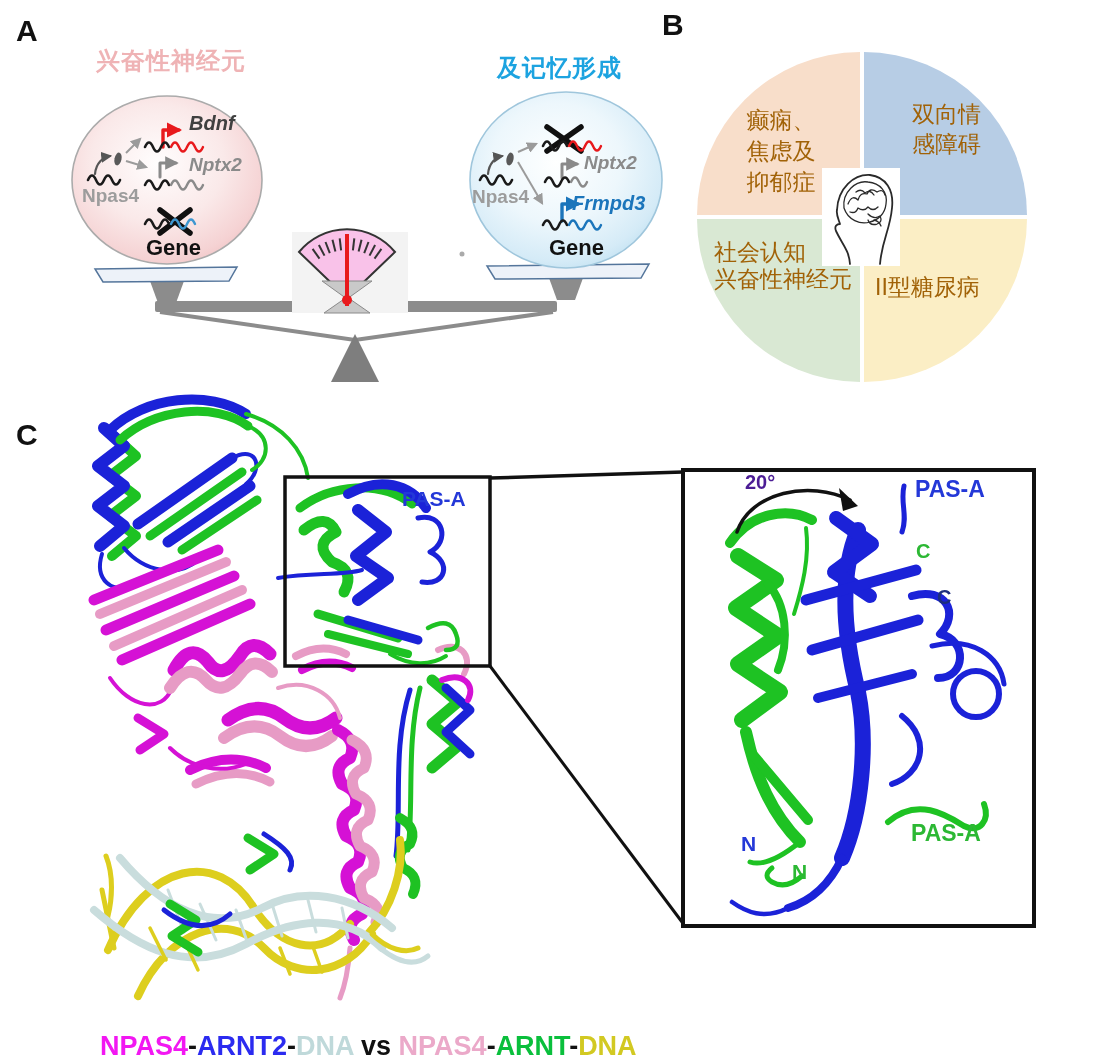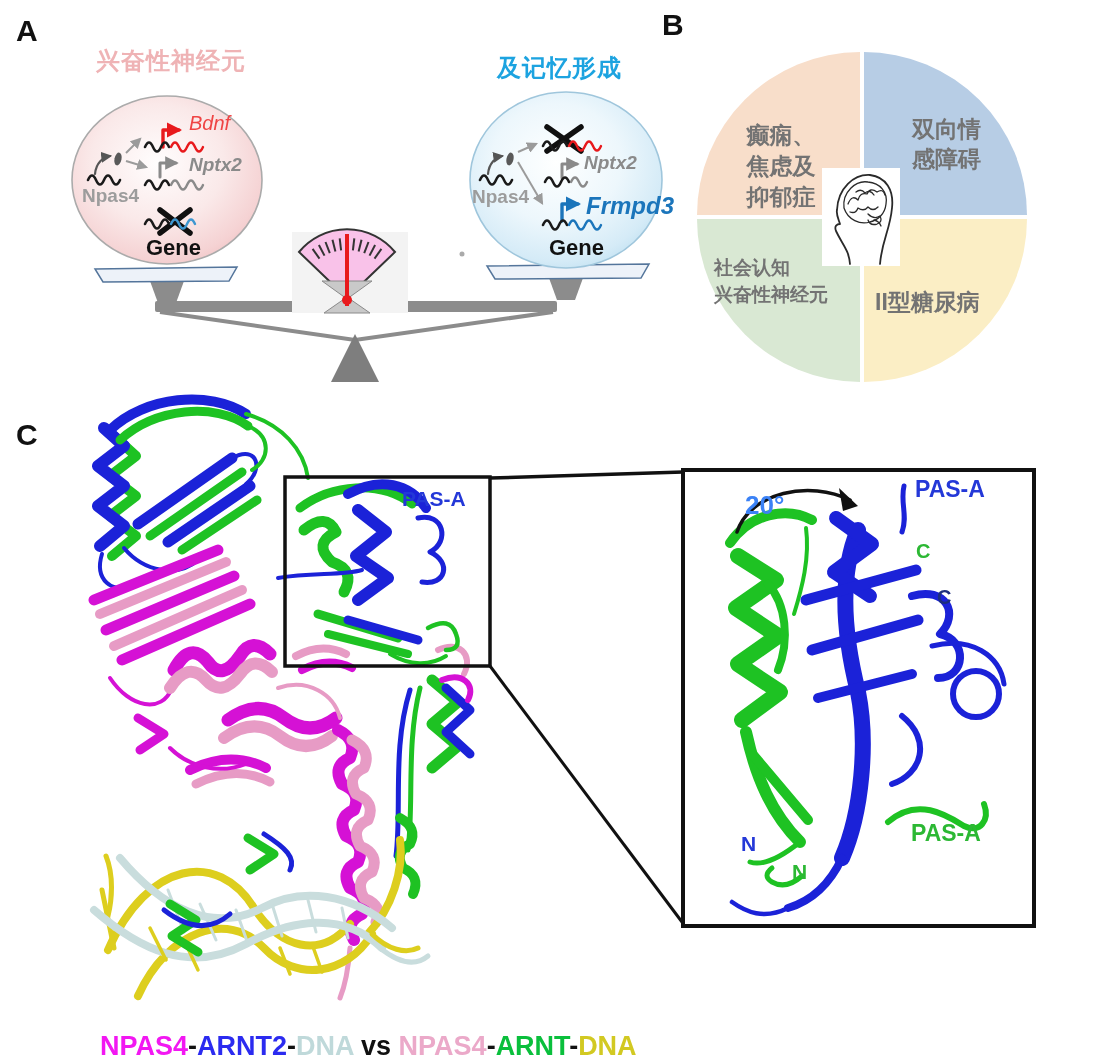--- a/index.html
+++ b/index.html
@@ -4,21 +4,21 @@
 <style>
   html,body{margin:0;padding:0;}
   body{
     width:1120px;height:1059px;position:relative;background:#ffffff;
     font-family:"Liberation Sans","DejaVu Sans",sans-serif;overflow:hidden;
   }
   .abs{position:absolute;}
   .panel-letter{font-size:30px;font-weight:800;color:#111;}
   .neuron-title{font-size:24px;font-weight:800;letter-spacing:1px;white-space:nowrap;}
   .gene-label{white-space:nowrap;}
-  .q-text{font-weight:700;color:#737373;white-space:nowrap;margin-top:15px;}
+  .q-text{font-weight:400;color:#a16207;white-space:nowrap;}
   .q-text span{display:block;}
   .quad{position:absolute;width:163px;height:163px;}
   .q-tl{left:0;top:0;border-top-left-radius:100%;}
   .q-tr{left:167px;top:0;border-top-right-radius:100%;}
   .q-bl{left:0;top:167px;border-bottom-left-radius:100%;}
   .q-br{left:167px;top:167px;border-bottom-right-radius:100%;}
   .brain-box{background:#ffffff;}
   .inset-label{font-weight:800;white-space:nowrap;}
   .caption{font-size:27px;font-weight:800;letter-spacing:0px;white-space:nowrap;}
   svg{display:block;}
@@ -139,48 +139,48 @@
     <path class="rb" d="M545,182 q4,-9 8,0 t8,0 t8,0" stroke="#1A1A1A" stroke-width="2.6"></path>
     <path class="rb" d="M571,182 q4,-9 8,0 t8,0" stroke="#8A8A8A" stroke-width="2.4"></path>
     <path class="rb" d="M562,221 L562,204 L578,204" stroke="#1B75BB" stroke-width="3.4" marker-end="url(#ah-blue)"></path>
     <path class="rb" d="M543,225 q4,-9 8,0 t8,0 t8,0" stroke="#1A1A1A" stroke-width="2.6"></path>
     <path class="rb" d="M569,225 q4,-9 8,0 t8,0 t8,0 t8,0" stroke="#1B75BB" stroke-width="2.4"></path>
   </g>
   <circle cx="462" cy="254" r="2.5" fill="#AAAAAA"></circle>
 </svg>
 
 <div class="abs gene-label" style="left: 82px; top: 185px; font-size: 19px; font-weight: 600; color: rgb(156, 156, 156);">Npas4</div>
-<div class="abs gene-label" style="left: 189px; top: 112px; font-size: 20px; font-weight: 400; font-style: italic; color: #ef4444;">Bdnf</div>
+<div class="abs gene-label" style="left: 189px; top: 112px; font-size: 20px; font-weight: 700; font-style: italic; color: #404040;">Bdnf</div>
 <div class="abs gene-label" style="left: 189px; top: 154px; font-size: 19px; font-weight: 600; font-style: italic; color: rgb(138, 138, 138);">Nptx2</div>
 <div class="abs gene-label" style="left: 146px; top: 235px; font-size: 22px; font-weight: 600; color: rgb(17, 17, 17);">Gene</div>
 
 <div class="abs gene-label" style="left: 472px; top: 186px; font-size: 19px; font-weight: 600; color: rgb(156, 156, 156);">Npas4</div>
 <div class="abs gene-label" style="left: 584px; top: 152px; font-size: 19px; font-weight: 600; font-style: italic; color: rgb(138, 138, 138);">Nptx2</div>
-<div class="abs gene-label" style="left: 586px; top: 192px; font-size: 24px; font-weight: 700; font-style: italic; color: rgb(27, 117, 187);">Frmpd3</div>
+<div class="abs gene-label" style="left: 572px; top: 192px; font-size: 20px; font-weight: 700; font-style: italic; color: rgb(27, 117, 187);">Frmpd3</div>
 <div class="abs gene-label" style="left: 549px; top: 235px; font-size: 22px; font-weight: 600; color: rgb(17, 17, 17);">Gene</div>
 
 <div class="abs panel-letter" style="left:662px;top:8px;">B</div>
 
 <div class="abs" style="left:697px;top:52px;width:330px;height:330px;">
   <div class="quad q-tl" style="background-color: rgb(248, 222, 202);"></div>
   <div class="quad q-tr" style="background-color: rgb(183, 205, 229);"></div>
   <div class="quad q-bl" style="background-color: rgb(217, 232, 211);"></div>
   <div class="quad q-br" style="background-color: rgb(251, 238, 197);"></div>
 </div>
 
 <div class="abs q-text" style="left:733px;top:105px;width:96px;font-size:23px;line-height:31px;text-align:center;">
   <span>癫痫、</span>
   <span>焦虑及</span>
   <span>抑郁症</span>
 </div>
 <div class="abs q-text" style="left:912px;top:99px;font-size:23px;line-height:30px;">
   <span>双向情</span>
   <span>感障碍</span>
 </div>
-<div class="abs q-text" style="left:714px;top:239px;font-size:19px;line-height:27px;">
+<div class="abs q-text" style="left:714px;top:239px;font-size:23px;line-height:27px;">
   <span>社会认知</span>
   <span>兴奋性神经元</span>
 </div>
 <div class="abs q-text" style="left:875px;top:272px;font-size:23px;">
   <span>II型糖尿病</span>
 </div>
 
 <div class="abs brain-box" style="left:822px;top:168px;width:78px;height:98px;">
   <svg width="78" height="98" viewBox="0 0 78 98">
     <g fill="none" stroke="#2A2A2A" stroke-width="1.8" stroke-linecap="round" stroke-linejoin="round">
@@ -320,21 +320,21 @@
     <path class="st-b" stroke-width="5" d="M854,98 C850,114 858,128 852,144"></path>
     <path class="st-g" stroke-width="5" d="M750,454 C730,470 712,478 700,474"></path>
     <path class="st-g" stroke-width="5" d="M752,488 q-16,14 -30,6 q-10,-6 0,-14"></path>
     <path class="st-g" stroke-width="6" d="M838,434 C868,408 898,428 914,438 C930,446 940,432 934,416"></path>
     <path d="M687,144 C700,104 760,92 800,112" stroke="#111" stroke-width="3.5" fill="none"></path>
     <polygon points="808,118 789,100 793,123" fill="#111"></polygon>
   </g>
 </svg>
 
 <div class="abs inset-label" style="left: 402px; top: 487px; font-size: 21px; color: rgb(36, 56, 216);">PAS-A</div>
-<div class="abs inset-label" style="left: 745px; top: 490px; font-size: 26px; color: #3b82f6;">20°</div>
+<div class="abs inset-label" style="left: 745px; top: 471px; font-size: 20px; color: #4c1d95;">20°</div>
 <div class="abs inset-label" style="left: 915px; top: 476px; font-size: 23px; color: rgb(36, 56, 216);">PAS-A</div>
 <div class="abs inset-label" style="left: 916px; top: 540px; font-size: 20px; color: rgb(44, 184, 52);">C</div>
 <div class="abs inset-label" style="left: 937px; top: 586px; font-size: 20px; color: rgb(29, 46, 126);">C</div>
 <div class="abs inset-label" style="left: 911px; top: 820px; font-size: 23px; color: rgb(44, 184, 52);">PAS-A</div>
 <div class="abs inset-label" style="left: 741px; top: 832px; font-size: 21px; color: rgb(36, 56, 216);">N</div>
 <div class="abs inset-label" style="left: 792px; top: 860px; font-size: 21px; color: rgb(44, 184, 52);">N</div>
 
 <div class="abs caption" style="left:100px;top:999px;margin-top:32px;">
   <span style="color: rgb(242, 23, 242);">NPAS4</span><span style="color: rgb(17, 17, 17);">-</span><span style="color: rgb(43, 43, 240);">ARNT2</span><span style="color: rgb(17, 17, 17);">-</span><span style="color: rgb(191, 217, 218);">DNA</span><span style="white-space: pre; color: rgb(17, 17, 17);"> vs </span><span style="color: rgb(235, 169, 201);">NPAS4</span><span style="color: rgb(17, 17, 17);">-</span><span style="color: rgb(10, 191, 60);">ARNT</span><span style="color: rgb(17, 17, 17);">-</span><span style="color: rgb(210, 201, 34);">DNA</span>
 </div>

